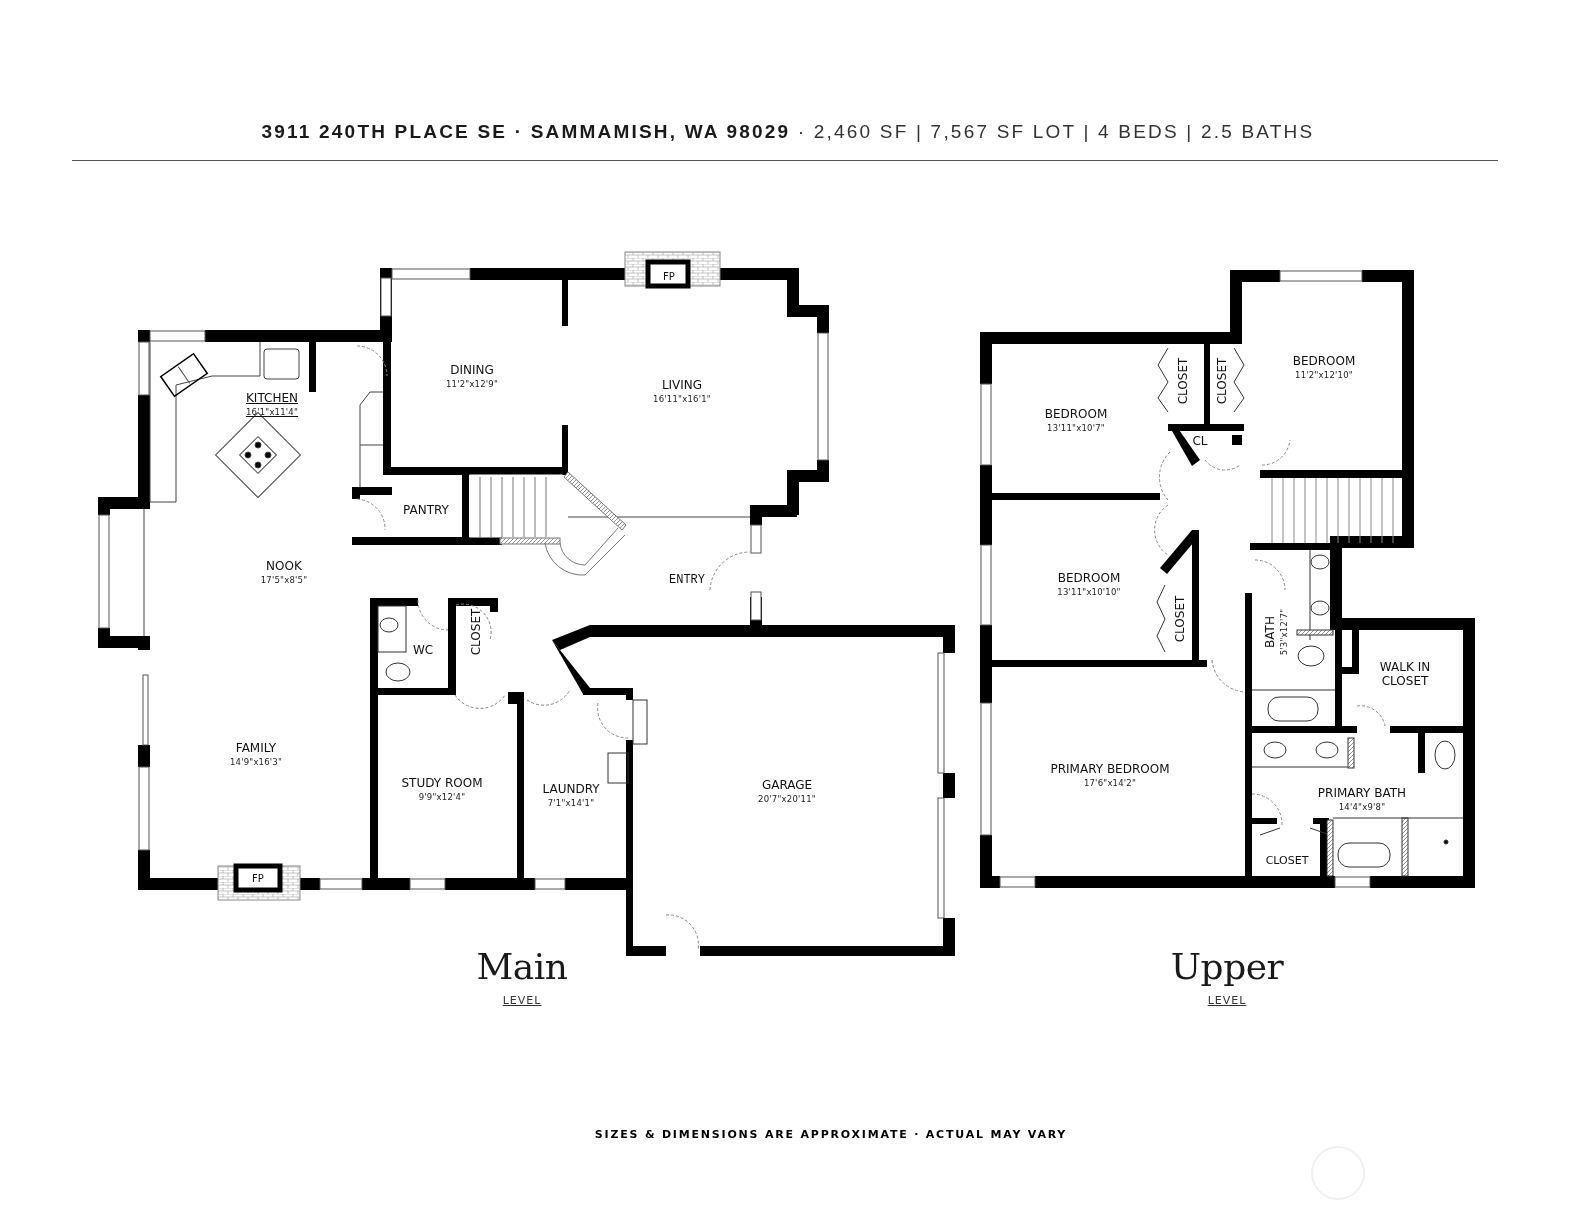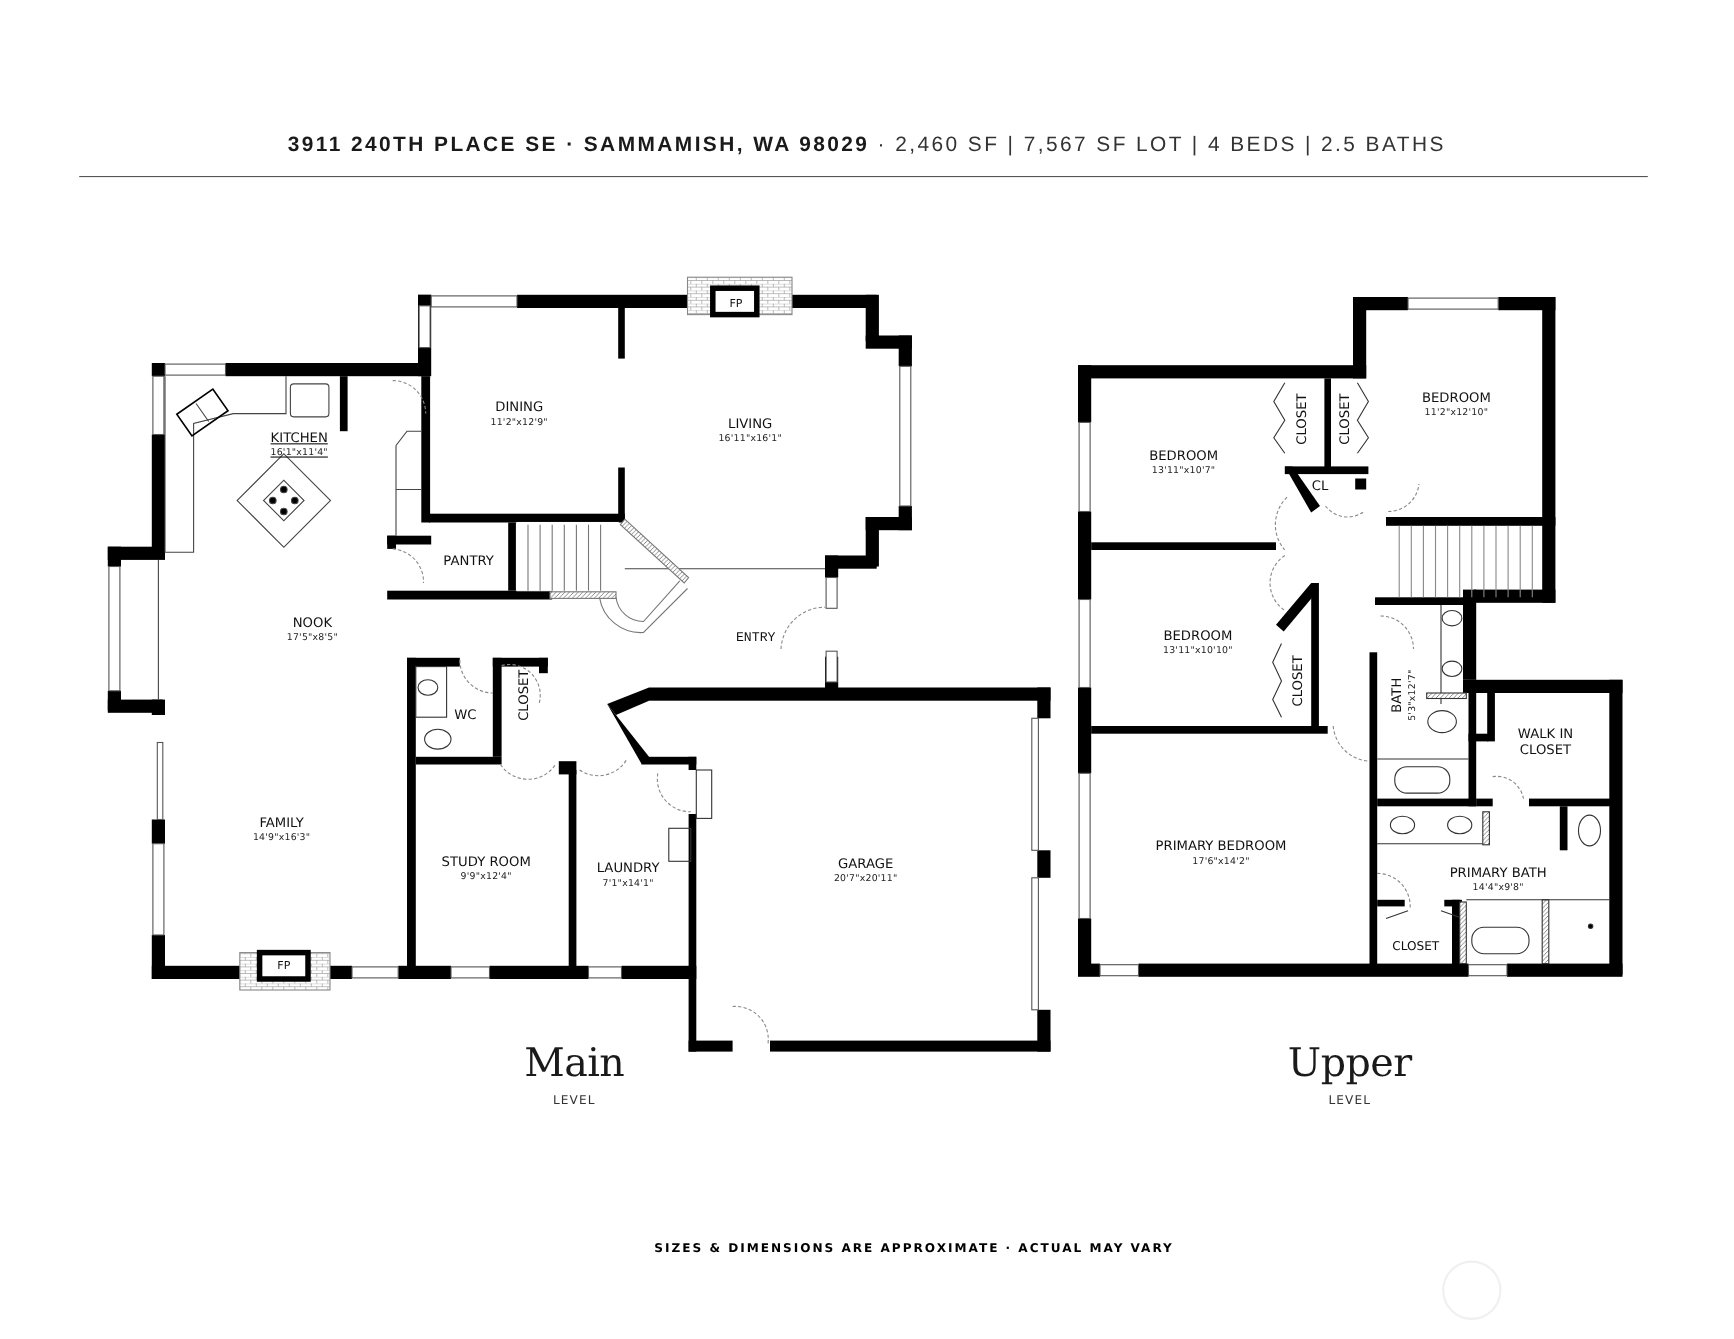--- a/index.html
+++ b/index.html
@@ -6,21 +6,21 @@
   body { width:1576px; height:1217px; position:relative; overflow:hidden; font-family:"DejaVu Sans", sans-serif; color:#1a1a1a; }
   .header-title { position:absolute; left:0; top:121px; width:1576px; text-align:center; font-family:Liberation Sans, sans-serif; font-size:19px; letter-spacing:2.2px; color:#1a1a1a; white-space:nowrap; }
   .header-title .bold { font-weight:bold; }
   .header-title .light { font-weight:normal; color:#333; }
   .header-rule { position:absolute; left:72px; top:160px; width:1426px; height:1px; background:#555; }
   svg.plan { position:absolute; left:0; top:0; }
   .room-label { position:absolute; transform:translateX(-50%); text-align:center; font-family:"DejaVu Sans", sans-serif; font-size:12px; color:#111; white-space:nowrap; line-height:14px; }
   .room-dim { display:block; font-size:8.5px; color:#222; letter-spacing:0.2px; }
   .vert { transform:translate(-50%,-50%) rotate(-90deg); }
   .level-title { position:absolute; transform:translateX(-50%); font-family:"DejaVu Serif", serif; font-size:36px; color:#1a1a1a; letter-spacing:-0.5px; }
-  .level-sub { position:absolute; transform:translateX(-50%); font-family:"DejaVu Sans", sans-serif; font-size:11px; color:#333; letter-spacing:1px; }
+  .level-sub { position:absolute; transform:translateX(-50%); font-family:"DejaVu Sans", sans-serif; font-size:11px; color:#333; letter-spacing:1px;text-decoration:underline; }
   .footer-note { position:absolute; left:0; top:1128px; width:1576px; text-align:center; font-size:11px; font-weight:bold; letter-spacing:1.8px; color:#000000;padding-left:43px; }
   .watermark { position:absolute; left:1311px; top:1146px; width:50px; height:50px; border:2px solid #f0f0f0; border-radius:50%; }
 </style>
 </head>
 <body>
 
 <div class="header-title"><span class="bold">3911 240TH PLACE SE · SAMMAMISH, WA 98029</span> <span class="light">· 2,460 SF | 7,567 SF LOT | 4 BEDS | 2.5 BATHS</span></div>
 <div class="header-rule"></div>
 
 <svg class="plan" width="1576" height="1217" viewBox="0 0 1576 1217">

